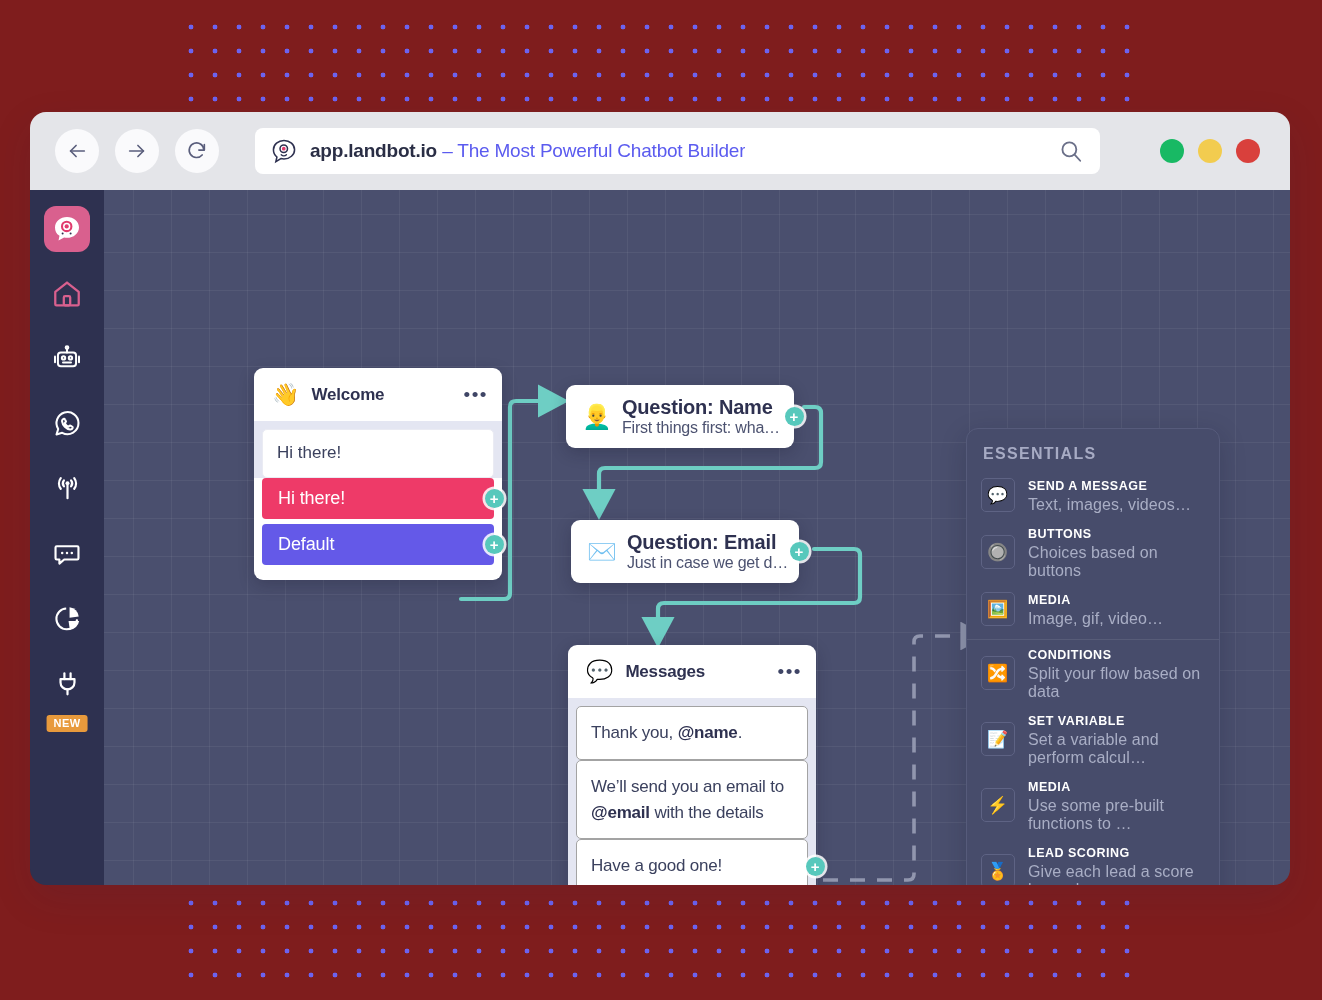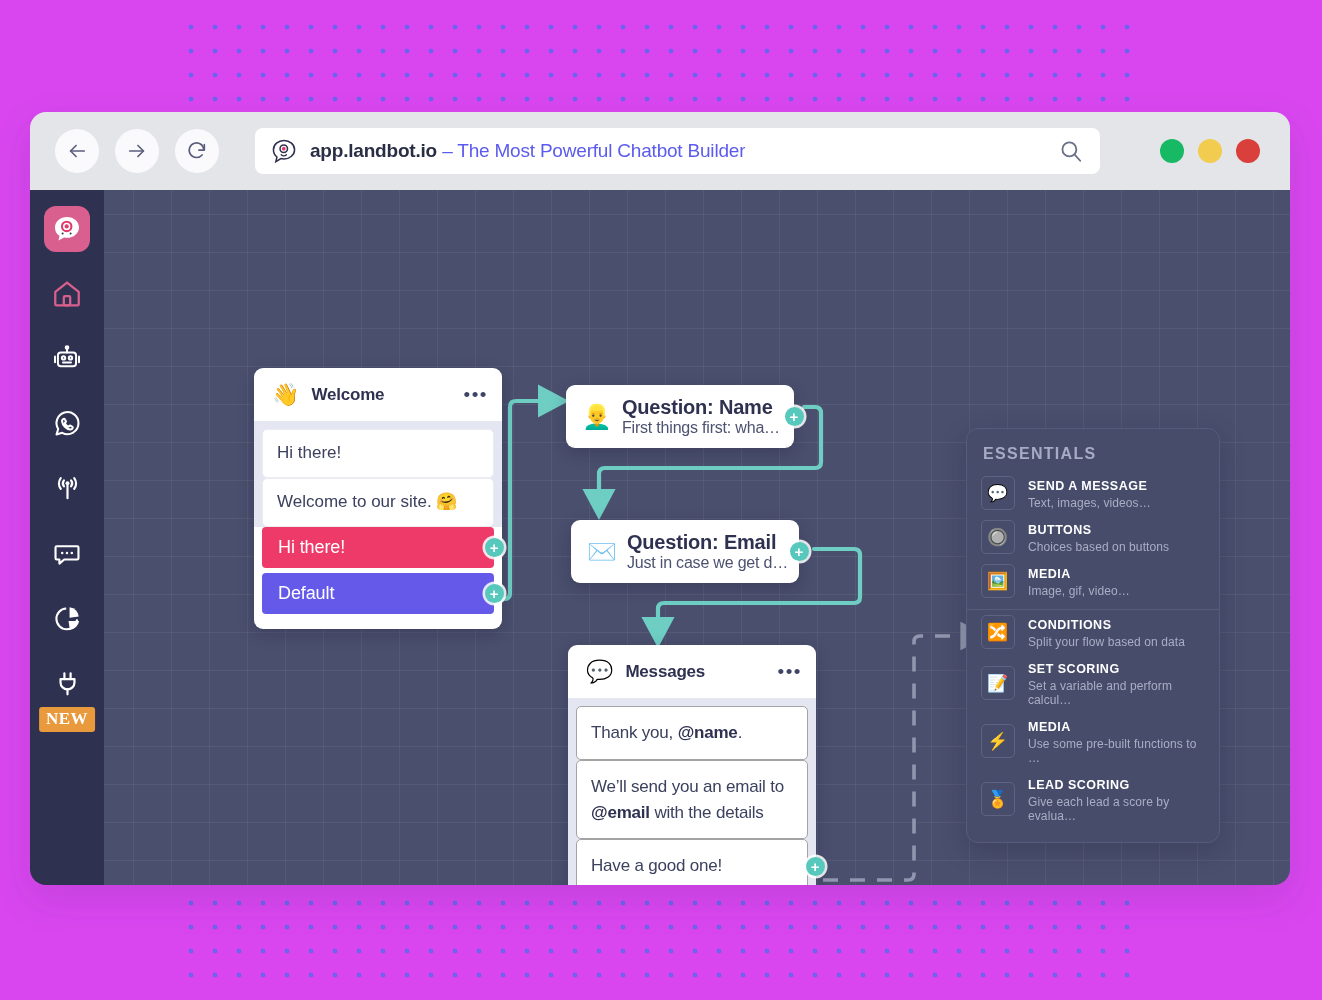--- a/index.html
+++ b/index.html
@@ -4,21 +4,21 @@
 <title>Landbot Builder</title>
 <style>
   * { box-sizing: border-box; margin: 0; padding: 0; }
   html, body {
     width: 1322px; height: 1000px;
     overflow: hidden;
     background: #F9F9FD;
     font-family: "Liberation Sans", sans-serif;
   }
 
-  #root { position: relative; width: 1322px; height: 1000px; background: #d946ef; }
+  #root { position: relative; width: 1322px; height: 1000px; background: #7f1d1d; }
 
   
   .dots {
     position: absolute;
     background-image: radial-gradient(circle, #6C63F0 2.4px, transparent 2.6px);
     background-size: 24px 24px;
     background-position: 3px 3px;
     pointer-events: none;
   }
   .dots-top    { left: 176px; top: 12px;  width: 968px; height: 96px; }
@@ -84,22 +84,22 @@
     position: relative;
   }
   .side-logo {
     width: 46px; height: 46px; border-radius: 12px;
     background: #D9608E;
     display: flex; align-items: center; justify-content: center;
   }
   .new-badge {
     position: absolute; bottom: -16px; left: 50%; transform: translateX(-50%);
     background: #E89A3C; color: #fff;
-    font-size: 17px; font-weight: 700; letter-spacing: .4px;
-    padding: 2px 7px 3px; border-radius: 3px; font-family: Liberation Serif, serif;
+    font-size: 11px; font-weight: 700; letter-spacing: .4px;
+    padding: 2px 7px 3px; border-radius: 3px;
   }
 
   
   .canvas {
     position: relative; flex: 1 1 auto;
     background-color: #4A4F6E;
     background-image:
       linear-gradient(to right, rgba(255,255,255,.055) 1px, transparent 1px),
       linear-gradient(to bottom, rgba(255,255,255,.055) 1px, transparent 1px);
     background-size: 38px 38px;
@@ -199,21 +199,21 @@
   }
   .lib-divider { height: 1px; background: rgba(255,255,255,.09); margin: 6px 0 0; }
   .lib-item { display: flex; align-items: center; padding: 5px 14px; }
   .lib-ico {
     width: 34px; height: 34px; flex: 0 0 34px; margin-right: 13px;
     border: 1px solid #5E6384; border-radius: 5px;
     display: flex; align-items: center; justify-content: center;
     font-size: 17px; line-height: 1;
   }
   .lib-name { font-size: 12.5px; font-weight: 700; letter-spacing: .5px; color: #FFFFFF; }
-  .lib-desc { font-size: 12px; color: #A9AEC5; letter-spacing: .1px; margin-top: 2px; }
+  .lib-desc { font-size: 16px; color: #A9AEC5; letter-spacing: .1px; margin-top: 2px; }
 </style>
 </head>
 <body>
 
 <div id="root">
 
   <div class="dots dots-top"></div>
   <div class="dots dots-bottom"></div>
 
   <div class="window">
@@ -370,21 +370,20 @@
         <div class="card welcome">
           <div class="blk-head">
             <span class="blk-emoji">👋</span>
             <span class="blk-title">Welcome</span>
             <span class="blk-more">•••</span>
           </div>
           <div class="blk-body">
             <div class="bubble">Hi there!</div>
 
 
-            <div class="bubble">Welcome to our site. 🤗</div>
           </div>
 
           <div class="btn-row" style="background:#EE3A68">
             <span>Hi there!</span>
             <span class="plus" style="right:-9.5px">+</span>
           </div>
           <div class="btn-row" style="background:#6459E8">
             <span>Default</span>
             <span class="plus" style="right:-9.5px">+</span>
           </div>
@@ -459,21 +458,21 @@
             <span class="lib-ico">🔀</span>
             <span>
               <span class="lib-name">CONDITIONS</span>
               <span class="lib-desc" style="display:block">Split your flow based on data</span>
             </span>
           </div>
 
           <div class="lib-item">
             <span class="lib-ico">📝</span>
             <span>
-              <span class="lib-name">SET SCORING</span>
+              <span class="lib-name">SET VARIABLE</span>
               <span class="lib-desc" style="display:block">Set a variable and perform calcul…</span>
             </span>
           </div>
 
           <div class="lib-item">
             <span class="lib-ico">⚡</span>
             <span>
               <span class="lib-name">MEDIA</span>
               <span class="lib-desc" style="display:block">Use some pre-built functions to …</span>
             </span>

